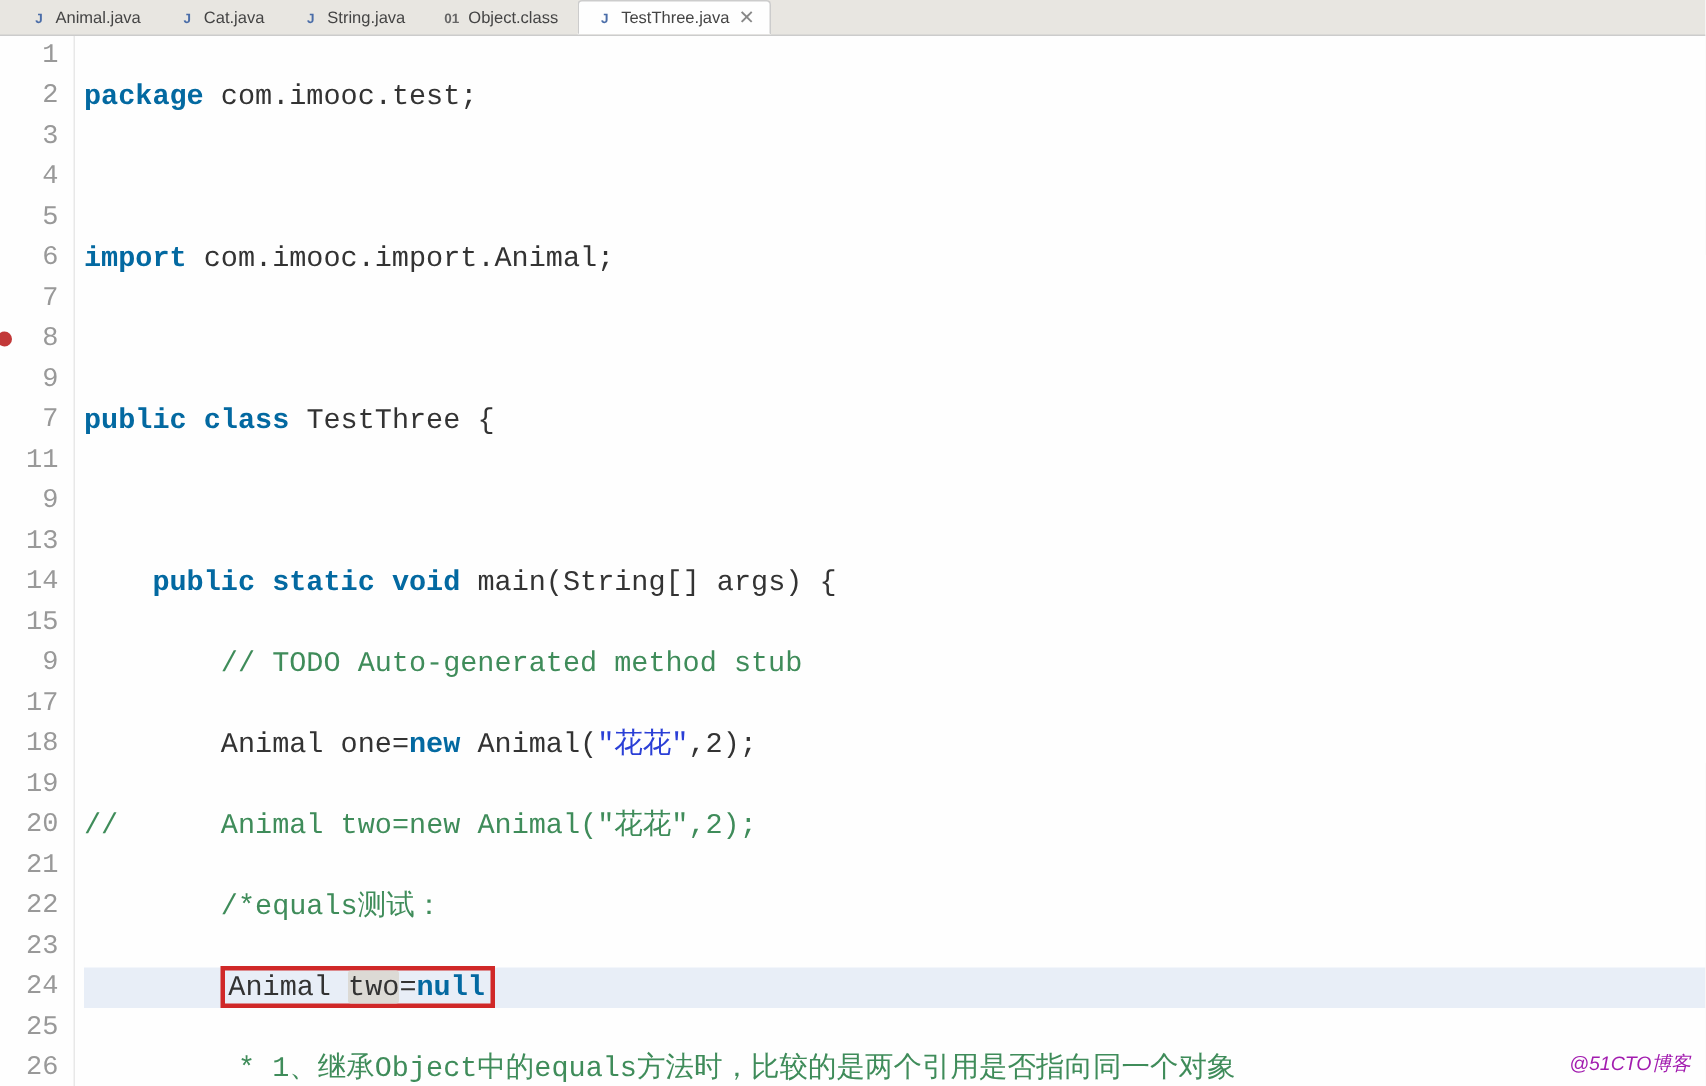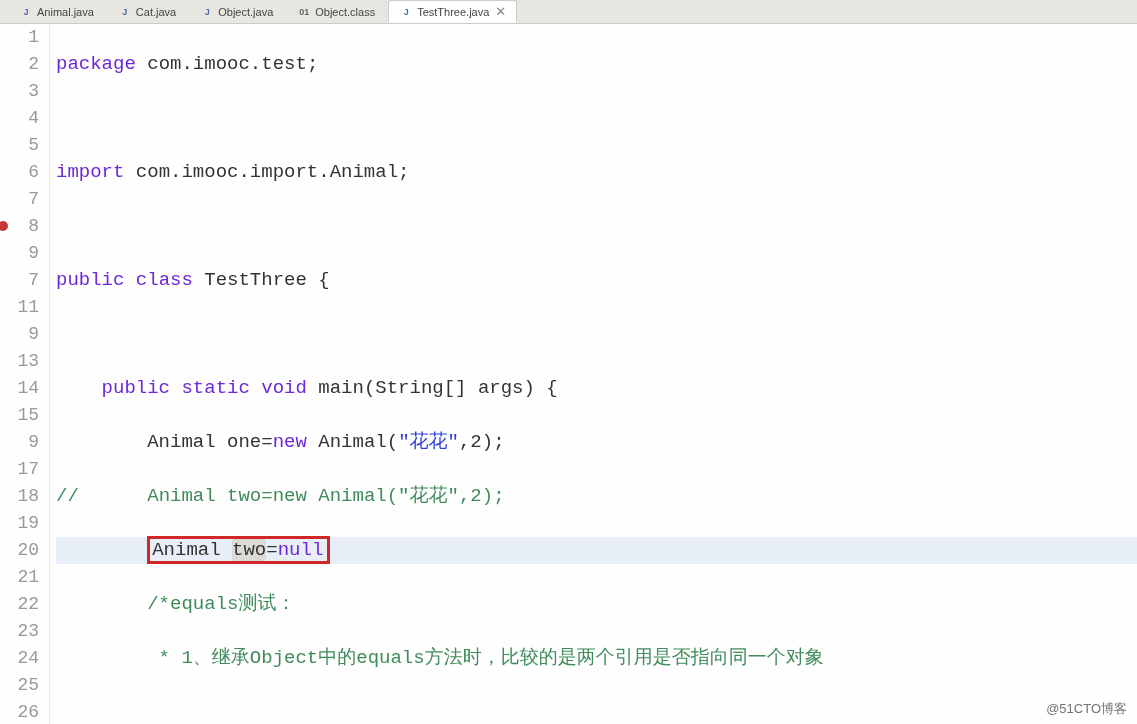--- a/index.html
+++ b/index.html
@@ -95,55 +95,56 @@
       padding-left: 6px;
       color: #333;
       white-space: pre;
     }
     .line {
       height: 27px;
     }
     .line.hl {
       background: #e8eef7;
     }
-    .kw { color: #6d28d9; font-weight: normal; }
+    .kw { color: #0369a1; font-weight: bold; }
     .str { color: #2a3fd6; }
     .cmt { color: #3f8c5a; }
     .redbox {
       border: 3px solid #d02828;
       padding: 0 4px 0 2px;
     }
     .highl {
       background: #dcdad5;
       border-radius: 2px;
     }
     .watermark {
       position: absolute;
       bottom: 6px;
       right: 10px;
       font-family: Arial, sans-serif;
       font-size: 13px;
-      color: #737373;
+      color: #a21caf;
+      font-style: italic;
     }
   </style>
 </head>
 <body>
 
 <div class="tab-bar">
   <div class="tab">
       <span class="tab-icon">J</span>
       <span>Animal.java</span>
     </div>
   <div class="tab">
       <span class="tab-icon">J</span>
       <span>Cat.java</span>
     </div>
   <div class="tab">
       <span class="tab-icon">J</span>
-      <span>Object.java</span>
+      <span>String.java</span>
     </div>
   <div class="tab">
       <span class="tab-icon class-icon">01</span>
       <span>Object.class</span>
     </div>
   <div class="tab active">
       <span class="tab-icon">J</span>
       <span>TestThree.java</span>
       <span class="tab-close">✕</span>
     </div>
@@ -180,24 +181,25 @@
   </div>
 
   <div class="code">
 <div class="line"><span class="kw">package</span> <span>com.imooc.test</span>;</div>
 <div class="line"></div>
 <div class="line"><span class="kw">import</span> <span>com.imooc.import.Animal</span>;</div>
 <div class="line"></div>
 <div class="line"><span class="kw">public</span> <span class="kw">class</span> <span>TestThree</span> {</div>
 <div class="line"></div>
 <div class="line">    <span class="kw">public</span> <span class="kw">static</span> <span class="kw">void</span> <span>main</span>(<span>String[] args</span>) {</div>
+<div class="line">        <span class="cmt">// TODO Auto-generated method stub</span></div>
 <div class="line">        <span>Animal</span> <span>one</span>=<span class="kw">new</span> <span>Animal</span>(<span class="str">"花花"</span>,<span>2</span>);</div>
 <div class="line"><span class="cmt"><span>//</span>      <span>Animal</span> <span>two</span>=new <span>Animal</span>("花花",2);</span></div>
+<div class="line">        <span class="cmt">/*equals测试：</span></div>
 <div class="line hl">        <span class="redbox"><span>Animal</span> <span class="highl">two</span>=<span class="kw">null</span></span></div>
-<div class="line">        <span class="cmt">/*equals测试：</span></div>
 <div class="line">        <span class="cmt"> * 1、继承Object中的equals方法时，比较的是两个引用是否指向同一个对象</span></div>
 
 
 
 
 
 
 
 
 

